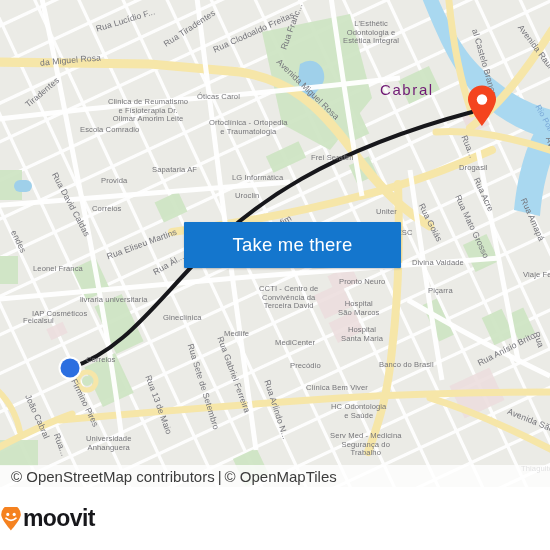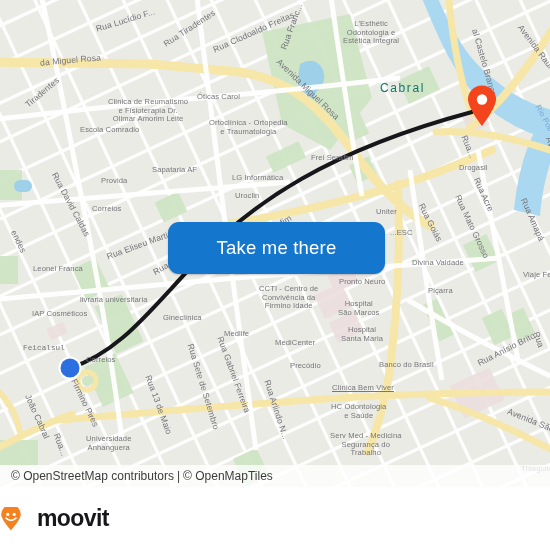--- a/index.html
+++ b/index.html
@@ -24,45 +24,45 @@
     font-size: 7.6px;
     line-height: 1.12;
     white-space: pre;
     text-align: center;
     transform-origin: center center;
     letter-spacing: 0.1px;
     pointer-events: none;
   }
   .maplabel.poi { color: #76767a; }
   .maplabel.street { color: #74747a; font-size: 8.6px; }
-  .maplabel.big { color: #0f766e; font-size: 12px; letter-spacing: 1.6px; }
+  .maplabel.big { color: #701a75; font-size: 15px; letter-spacing: 1.6px; }
   .maplabel.water { color: #7aa9d8; font-size: 8px; }
 
   
   #take-me-there {
     position: absolute;
-    left: 168px; top: 222px; width: 217px; height: 52px;
+    left: 184px; top: 222px; width: 217px; height: 46px;
     background: #1476cd;
-    border: none; border-radius: 11px;
+    border: none; border-radius: 1px;
     color: #ffffff;
     font-family: "Liberation Sans", sans-serif;
     font-size: 18.5px;
     letter-spacing: 0.2px;
     cursor: pointer;
     display: flex; align-items: center; justify-content: center;
     box-shadow: 0 1px 2px rgba(0,0,0,0.22);
   }
 
   
   #attribution {
     position: absolute; left: 0; bottom: 0; width: 550px; height: 22px;
     background: rgba(255,255,255,0.78);
     display: flex; align-items: center;
     padding-left: 11px;
-    font-size: 12px; color: #3c3c3c;
+    font-size: 15px; color: #3c3c3c;
     white-space: nowrap;
   }
   #attribution .sep { padding: 0 3px; }
 
   
   #footer {
     position: absolute; left: 0; top: 487px; width: 550px; height: 63px;
     background: #ffffff;
     display: flex; align-items: center;
   }
@@ -76,21 +76,21 @@
     white-space: nowrap; overflow: hidden; text-overflow: ellipsis;
   }
   #origin-label { max-width: 228px; }
   #destination-label { max-width: 170px; }
   #route-arrow {
     color: #4a4a4a; font-size: 17px; padding: 0 10px 0 9px;
     line-height: 1;
   }
   #brand {
     display: flex; align-items: center;
-    padding-right: 14px; gap: 15px;
+    padding-right: 14px; gap: 1px;
   }
   #brand .brand-text {
     font-size: 23px; font-weight: bold; color: #17171b;
     letter-spacing: -0.6px;
   }
 </style>
 </head>
 <body>
 
 <div id="app">
@@ -256,30 +256,30 @@
         <div class="maplabel poi" style="left: 212px; top: 174px; margin-left: 20px;">LG Informática</div>
         <div class="maplabel poi" style="left: 235px; top: 192px;">Uroclin</div>
         <div class="maplabel poi" style="left: 311px; top: 154px;">Frei Serafim</div>
         <div class="maplabel poi" style="left: 423px; top: 164px; margin-left: 36px;">Drogasil</div>
         <div class="maplabel poi" style="left: 92px; top: 205px;">Correios</div>
         <div class="maplabel poi" style="left: 376px; top: 208px;">Uniter</div>
         <div class="maplabel poi" style="left: 390px; top: 229px;">...ESC</div>
         <div class="maplabel poi" style="left: 33px; top: 265px;">Leonel Franca</div>
         <div class="maplabel poi" style="left: 80px; top: 296px;">livraria universitaria</div>
         <div class="maplabel poi" style="left: 32px; top: 310px;">IAP Cosméticos</div>
-        <div class="maplabel poi" style="left: 23px; top: 344px; font-family: Liberation Mono, monospace;">Feicalsul</div>
+        <div class="maplabel poi" style="left: 23px; top: 317px;">Feicalsul</div>
         <div class="maplabel poi" style="left: 86px; top: 356px;">Correios</div>
         <div class="maplabel poi" style="left: 163px; top: 314px;">Gineclínica</div>
         <div class="maplabel poi" style="left: 224px; top: 330px;">Medlife</div>
         <div class="maplabel poi" style="left: 275px; top: 339px;">MediCenter</div>
         <div class="maplabel poi" style="left: 290px; top: 362px;">Precódio</div>
-        <div class="maplabel poi" style="left: 332px; top: 384px; text-decoration: underline;">Clínica Bem Viver</div>
+        <div class="maplabel poi" style="left: 306px; top: 384px;">Clínica Bem Viver</div>
         <div class="maplabel poi" style="left: 259px; top: 285px;">CCTI - Centro de
 Convivência da
-Firmino Idade</div>
+Terceira David</div>
         <div class="maplabel poi" style="left: 339px; top: 278px;">Pronto Neuro</div>
         <div class="maplabel poi" style="left: 338px; top: 300px;">Hospital
 São Marcos</div>
         <div class="maplabel poi" style="left: 341px; top: 326px;">Hospital
 Santa Maria</div>
         <div class="maplabel poi" style="left: 379px; top: 361px;">Banco do Brasil</div>
         <div class="maplabel poi" style="left: 86px; top: 435px;">Universidade
 Anhanguera</div>
         <div class="maplabel poi" style="left: 412px; top: 259px;">Divina Valdade</div>
         <div class="maplabel poi" style="left: 428px; top: 287px;">Piçarra</div>

